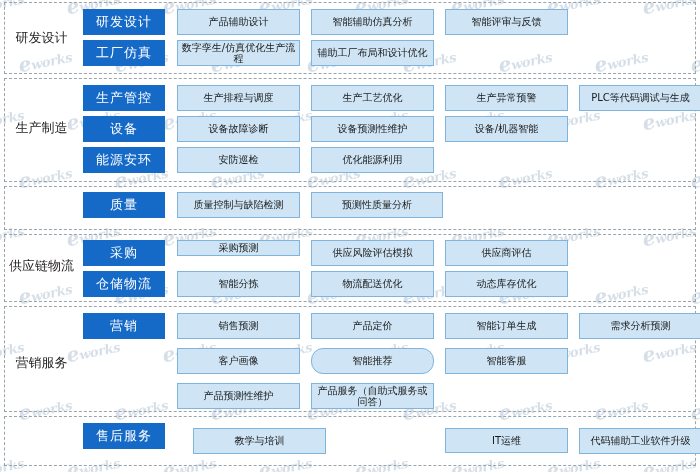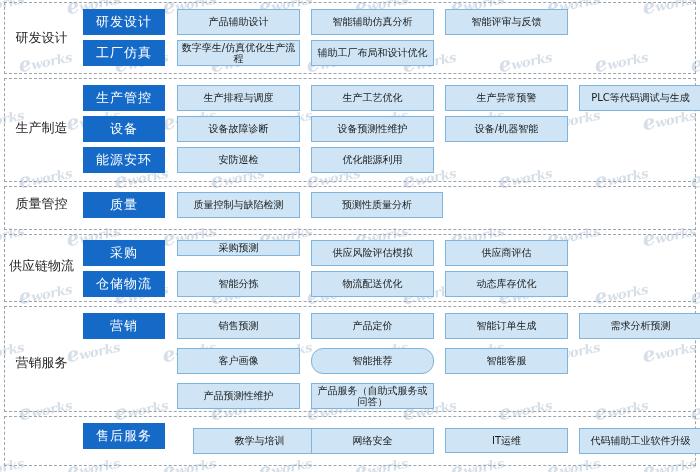--- a/index.html
+++ b/index.html
@@ -188,21 +188,20 @@
     <div class="box box-item" style="left: 445px; width: 123px; top: 85px; height: 26px;">生产异常预警</div>
     <div class="box box-item" style="left: 579px; width: 123px; top: 85px; height: 26px;">PLC等代码调试与生成</div>
     <div class="box box-primary" style="left: 83px; width: 82px; top: 116px; height: 26px;">设备</div>
     <div class="box box-item" style="left: 177px; width: 123px; top: 116px; height: 26px;">设备故障诊断</div>
     <div class="box box-item" style="left: 311px; width: 123px; top: 116px; height: 26px;">设备预测性维护</div>
     <div class="box box-item" style="left: 445px; width: 123px; top: 116px; height: 26px;">设备/机器智能</div>
     <div class="box box-primary" style="left: 83px; width: 82px; top: 147px; height: 26px;">能源安环</div>
     <div class="box box-item" style="left: 177px; width: 123px; top: 147px; height: 26px;">安防巡检</div>
     <div class="box box-item" style="left: 311px; width: 123px; top: 147px; height: 26px;">优化能源利用</div>
     <div class="section" style="top: 186px; height: 44px;"></div>
-    <div class="cat-label" style="top: 196px;">质量管控</div>
     <div class="box box-primary" style="left: 83px; width: 82px; top: 192px; height: 26px;">质量</div>
     <div class="box box-item" style="left: 177px; width: 123px; top: 192px; height: 26px;">质量控制与缺陷检测</div>
     <div class="box box-item" style="left: 311px; width: 132px; top: 192px; height: 26px;">预测性质量分析</div>
     <div class="section" style="top: 234px; height: 68px;"></div>
     <div class="cat-label" style="top: 258px;">供应链物流</div>
     <div class="box box-primary" style="left: 83px; width: 82px; top: 240px; height: 26px;">采购</div>
     <div class="box box-item" style="left: 177px; width: 123px; top: 240px; height: 16px;">采购预测</div>
     <div class="box box-item" style="left: 311px; width: 123px; top: 240px; height: 26px;">供应风险评估模拟</div>
     <div class="box box-item" style="left: 445px; width: 123px; top: 240px; height: 26px;">供应商评估</div>
     <div class="box box-primary" style="left: 83px; width: 82px; top: 271px; height: 26px;">仓储物流</div>
@@ -217,16 +216,15 @@
     <div class="box box-item" style="left: 445px; width: 123px; top: 313px; height: 26px;">智能订单生成</div>
     <div class="box box-item" style="left: 579px; width: 123px; top: 313px; height: 26px;">需求分析预测</div>
     <div class="box box-item" style="left: 177px; width: 123px; top: 348px; height: 26px;">客户画像</div>
     <div class="box box-item" style="left: 311px; width: 123px; top: 348px; height: 26px; border-radius: 12px;">智能推荐</div>
     <div class="box box-item" style="left: 445px; width: 123px; top: 348px; height: 26px;">智能客服</div>
     <div class="box box-primary" style="left: 83px; width: 82px; top: 383px; height: 26px; margin-top: 40px;">售后服务</div>
     <div class="box box-item" style="left: 177px; width: 123px; top: 383px; height: 26px;">产品预测性维护</div>
     <div class="box box-item" style="left: 311px; width: 123px; top: 383px; height: 26px;">产品服务（自助式服务或问答）</div>
     <div class="section" style="top: 416px; height: 50px;"></div>
     <div class="box box-item" style="left: 193px; width: 133px; top: 428px; height: 26px;">教学与培训</div>
-    <div class="box box-item" style="left: 311px; width: 123px; top: 428px; height: 26px;">网络安全</div>
     <div class="box box-item" style="left: 445px; width: 123px; top: 428px; height: 25px;">IT运维</div>
     <div class="box box-item" style="left: 579px; width: 123px; top: 428px; height: 26px;">代码辅助工业软件升级</div>
   </div>
 
 </body></html>

